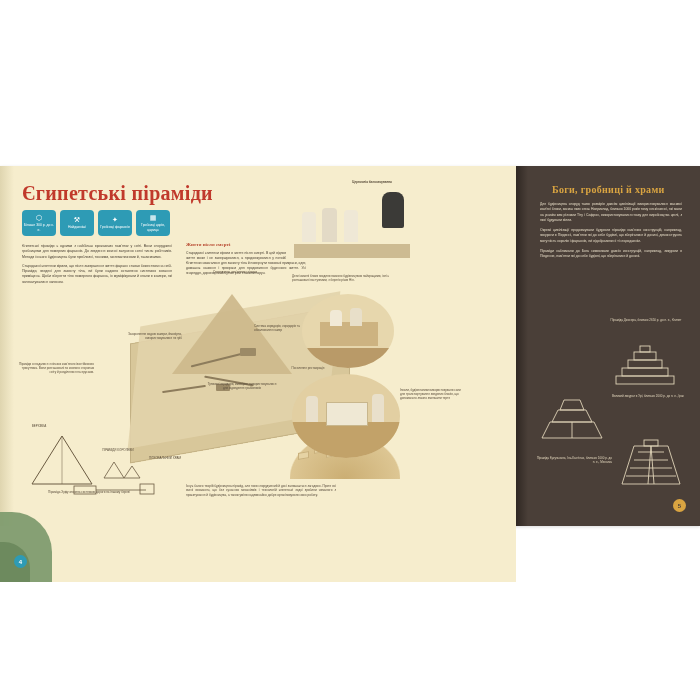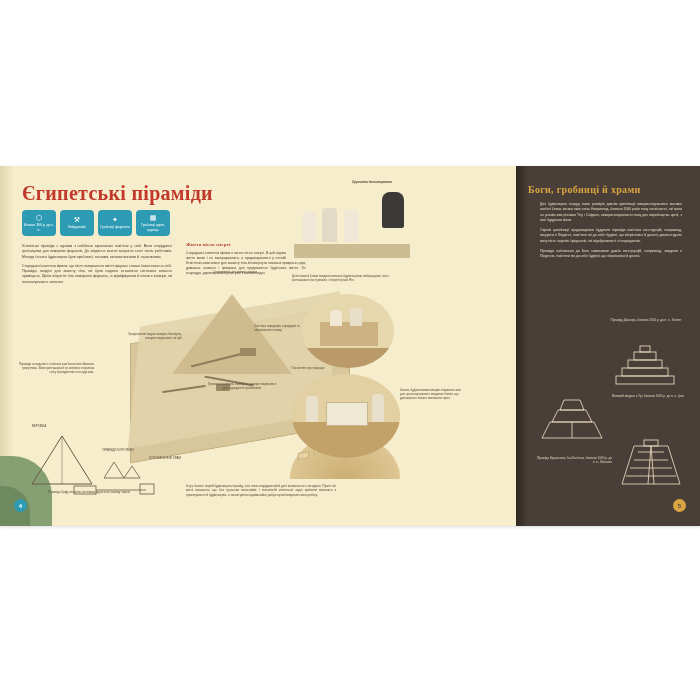--- a/index.html
+++ b/index.html
@@ -14,21 +14,21 @@
     background:#ffffff;
   }
   .spread{
     position:absolute;left:0;top:166px;width:700px;height:360px;
     display:flex;
     box-shadow:0 1px 3px rgba(0,0,0,.15);
   }
   
   .left-page{
     position:relative;
-    width:516px;height:360px;
+    width:516px;height:416px;
     background:#f6edcd;
     overflow:hidden;
   }
   .left-page:before{
     content:"";position:absolute;left:0;top:0;width:14px;height:360px;
     background:linear-gradient(to right,#d9cfa8,#f6edcd);
     opacity:.8;
   }
   .corner-green{
     position:absolute;left:0;bottom:0;width:52px;height:70px;
@@ -161,21 +161,21 @@
   
   .right-page{
     position:relative;width:184px;height:360px;
     background:#4a3f38;color:#efe6d2;overflow:hidden;
   }
   .right-page:before{
     content:"";position:absolute;left:0;top:0;width:12px;height:360px;
     background:linear-gradient(to right,#2f2722,#4a3f38);
   }
   .r-title{
-    position:absolute;left:12px;top:18px;font-size:10px;font-weight:bold;
+    position:absolute;left:36px;top:18px;font-size:10px;font-weight:bold;
     color:#d9a441;font-family:"Liberation Serif", serif;letter-spacing:.3px;
   }
   .r-body{
     position:absolute;left:24px;top:36px;width:142px;
     font-size:3.4px;line-height:1.55;color:#e6dcc6;text-align:justify;
   }
   .r-body p{margin:0 0 5px 0;}
   .mon{
     position:absolute;
   }

